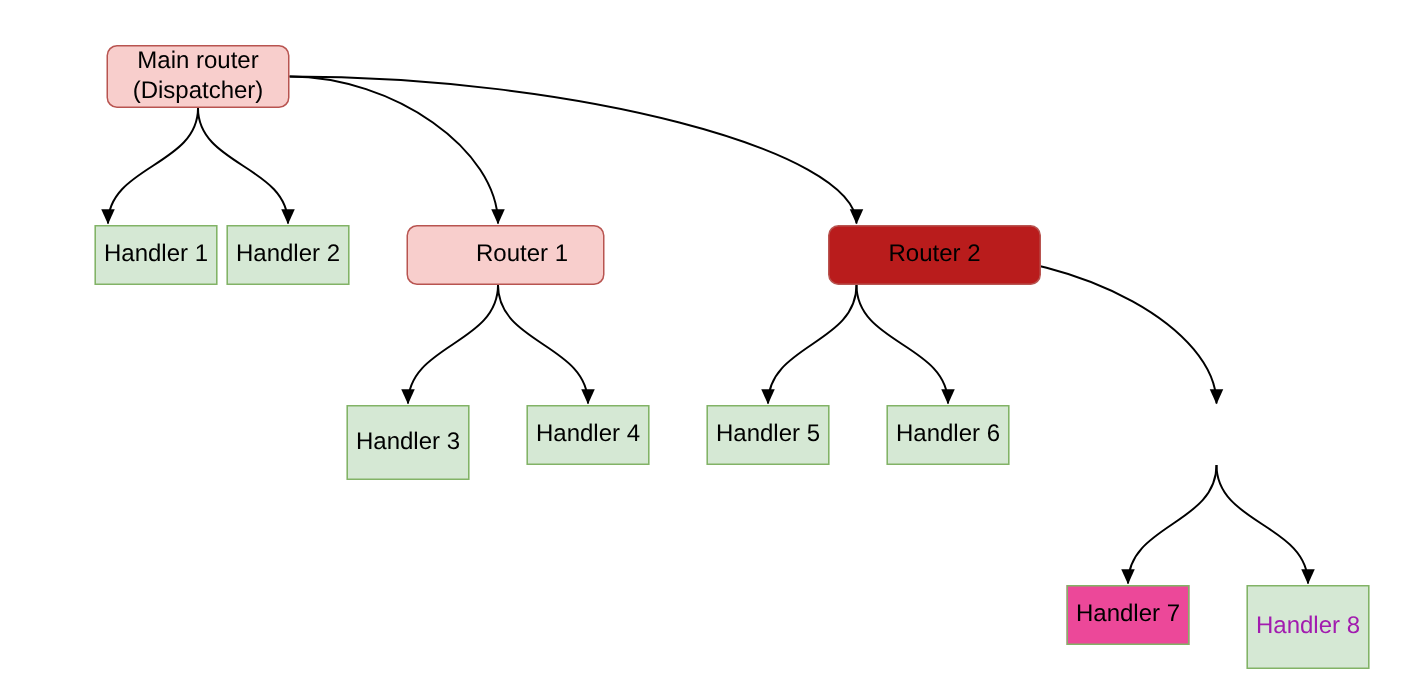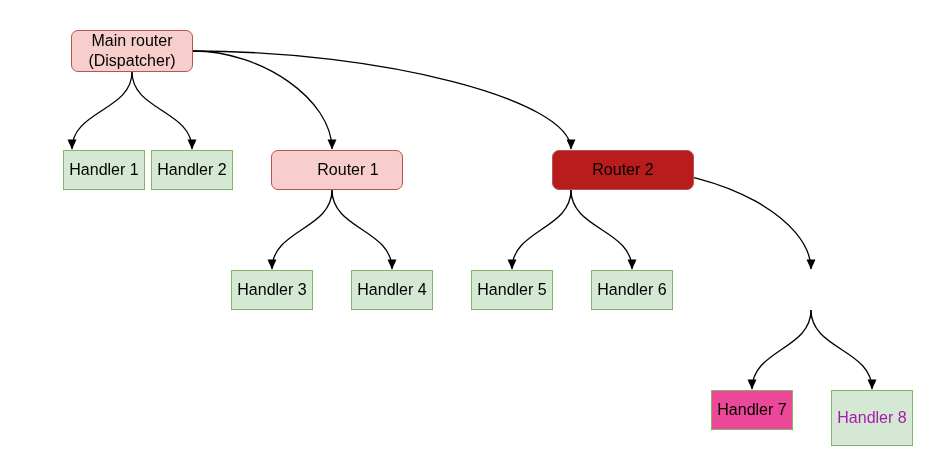--- a/index.html
+++ b/index.html
@@ -54,19 +54,19 @@
       <path d="M 811 310 C 811 349.5, 752 349.5, 752 389" fill="none" stroke="#000000" stroke-width="1.3" marker-end="url(#arrow)"></path>
       <path d="M 811 310 C 811 349.5, 872 349.5, 872 389" fill="none" stroke="#000000" stroke-width="1.3" marker-end="url(#arrow)"></path>
     </svg>
 
 <div class="node router" style="left: 71px; top: 30px; width: 122px; height: 42px; background: rgb(248, 206, 204); border-color: rgb(184, 84, 80); color: rgb(0, 0, 0);">Main router
 (Dispatcher)</div>
     <div class="node handler" style="left: 31px; top: 150px; width: 82px; height: 40px; background: rgb(213, 232, 212); border-color: rgb(130, 179, 102); color: rgb(0, 0, 0); margin-left: 32px;">Handler 1</div>
     <div class="node handler" style="left: 151px; top: 150px; width: 82px; height: 40px; background: rgb(213, 232, 212); border-color: rgb(130, 179, 102); color: rgb(0, 0, 0);">Handler 2</div>
     <div class="node router" style="left: 271px; top: 150px; width: 132px; height: 40px; background: rgb(248, 206, 204); border-color: rgb(184, 84, 80); color: rgb(0, 0, 0); padding-left: 22px;">Router 1</div>
     <div class="node router" style="left: 510px; top: 150px; width: 142px; height: 40px; background: #b91c1c; border-color: rgb(184, 84, 80); color: rgb(0, 0, 0); margin-left: 42px;">Router 2</div>
-    <div class="node handler" style="left: 231px; top: 270px; width: 82px; height: 40px; background: rgb(213, 232, 212); border-color: rgb(130, 179, 102); color: rgb(0, 0, 0);">Handler 3</div>
+    <div class="node handler" style="left: 231px; top: 270px; width: 82px; height: 50px; background: rgb(213, 232, 212); border-color: rgb(130, 179, 102); color: rgb(0, 0, 0);">Handler 3</div>
     <div class="node handler" style="left: 351px; top: 270px; width: 82px; height: 40px; background: rgb(213, 232, 212); border-color: rgb(130, 179, 102); color: rgb(0, 0, 0);">Handler 4</div>
     <div class="node handler" style="left: 471px; top: 270px; width: 82px; height: 40px; background: rgb(213, 232, 212); border-color: rgb(130, 179, 102); color: rgb(0, 0, 0);">Handler 5</div>
     <div class="node handler" style="left: 591px; top: 270px; width: 82px; height: 40px; background: rgb(213, 232, 212); border-color: rgb(130, 179, 102); color: rgb(0, 0, 0);">Handler 6</div>
     <div class="node handler" style="left: 711px; top: 390px; width: 82px; height: 40px; background: #ec4899; border-color: rgb(130, 179, 102); color: rgb(0, 0, 0);">Handler 7</div>
     <div class="node handler" style="left: 831px; top: 390px; width: 82px; height: 56px; background: rgb(213, 232, 212); border-color: rgb(130, 179, 102); color: #a21caf;">Handler 8</div>
   </div>
 
 </body></html>

